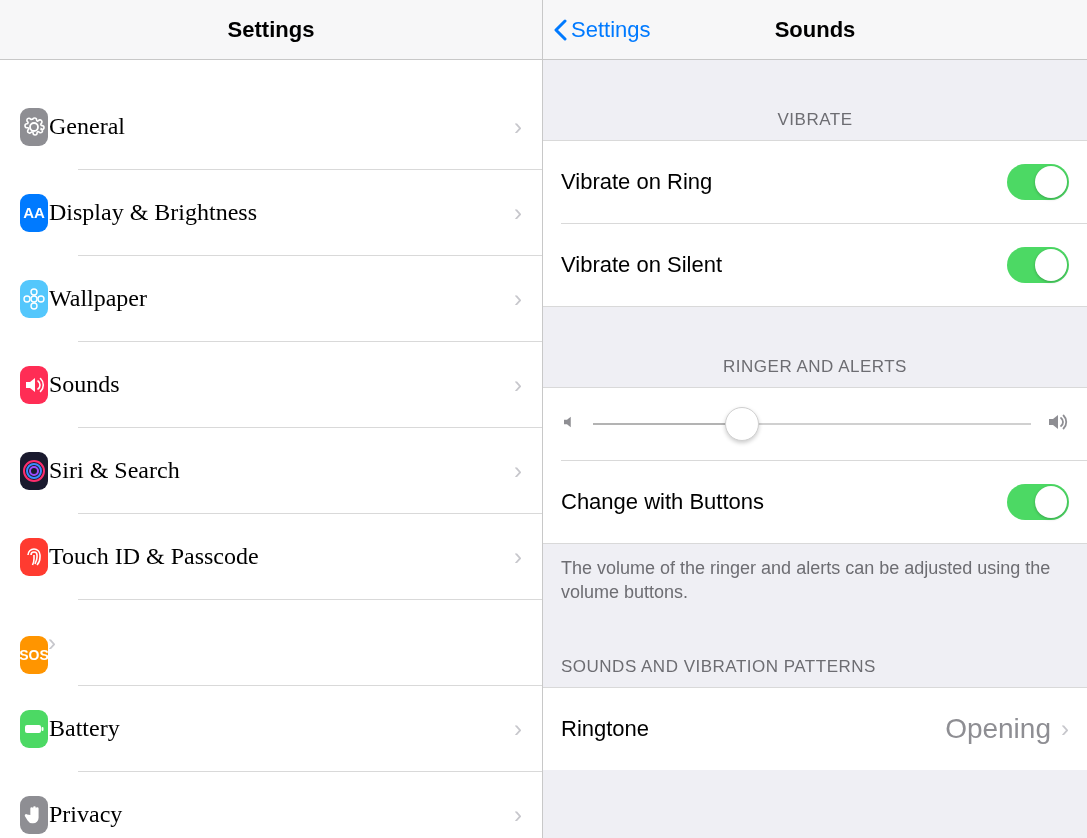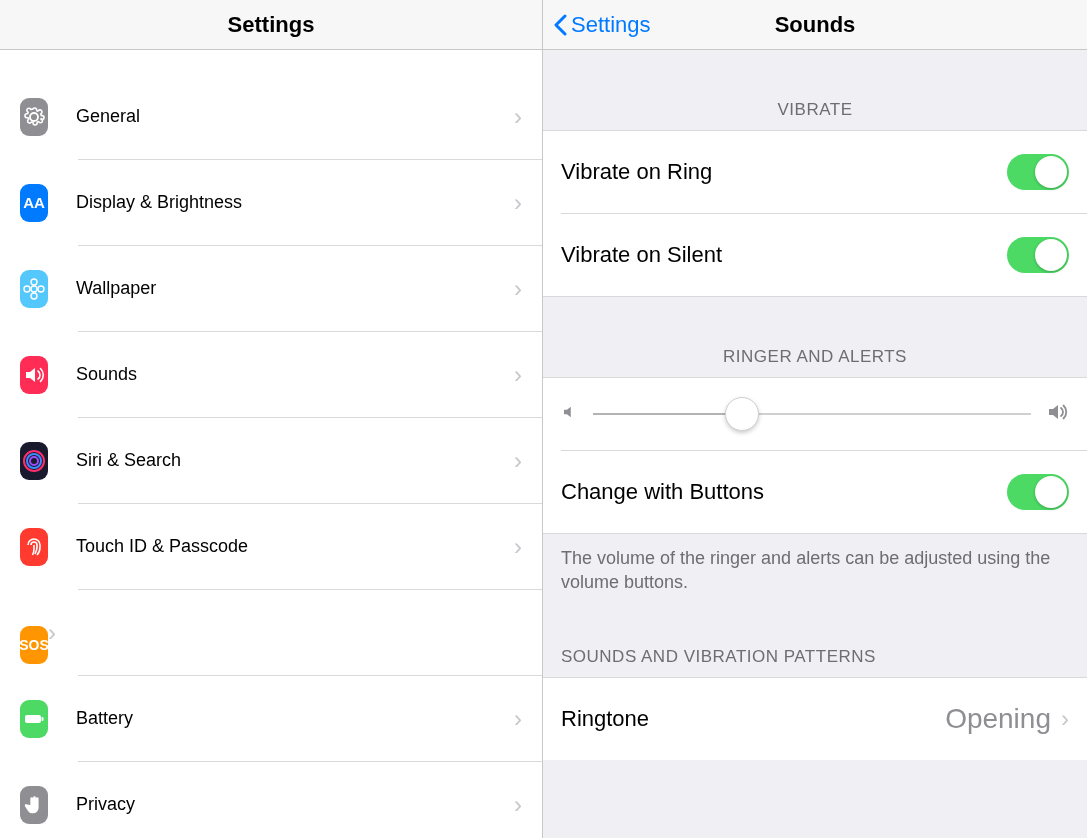--- a/index.html
+++ b/index.html
@@ -2,30 +2,30 @@
 <html><head>
 <meta charset="utf-8">
 <style>
   * { box-sizing: border-box; margin: 0; padding: 0; font-family: -apple-system, "Helvetica Neue", Helvetica, Arial, sans-serif; }
   body { width: 1087px; height: 838px; background: #fff; display: flex; color: #000; }
   .pane { height: 838px; }
   .pane-left { width: 543px; border-right: 1px solid #c8c8c8; background:#fff; }
   .pane-right { flex: 1; background:#efeff4; }
 
   
-  .hdr { height: 50px; background: #f7f7f8; border-bottom: 1px solid #c8c8c8; display:flex; align-items:center; position:relative; }
+  .hdr { height: 60px; background: #f7f7f8; border-bottom: 1px solid #c8c8c8; display:flex; align-items:center; position:relative; }
   .hdr-title { position:absolute; left:0; right:0; text-align:center; font-size:22px; font-weight:600; pointer-events:none; }
   .back-btn { display:flex; align-items:center; color:#007aff; font-size:22px; padding-left:10px; cursor:pointer; z-index:1; }
   .back-btn svg { margin-right:4px; }
 
   
   .left-space { height:24px; background:#fff; }
   .settings-row { height:85px; display:flex; align-items:center; padding:0 20px; cursor:pointer; background:#fff; }
   .icon-box { width:28px; height:38px; border-radius:9px; display:flex; align-items:center; justify-content:center; flex-shrink:0; }
-  .row-label { font-size:18px; margin-left:28px; flex:1; }
+  .row-label { font-size:24px; margin-left:1px; flex:1;font-family:Liberation Serif, serif; }
   .chev { color:#c7c7cc; font-size:24px; font-weight:300; }
   .sep-line { height:1px; background:#d9d9d9; margin-left:78px; }
 
   
   .sect-header { padding: 38px 18px 10px 18px; font-size:17px; color:#6d6d72; text-transform:uppercase; letter-spacing:0.5px; background:#efeff4; }
   .sect-header.tall { padding-top:50px;text-align:center; }
   .r-group { background:#fff; border-top:1px solid #d9d9d9; border-bottom:1px solid #d9d9d9; }
   .r-row { height:82px; display:flex; align-items:center; padding:8px 18px; }
   .r-label { font-size:22px; flex:1; }
   .r-value { font-size:28px; color:#8e8e93; margin-right:10px; }

